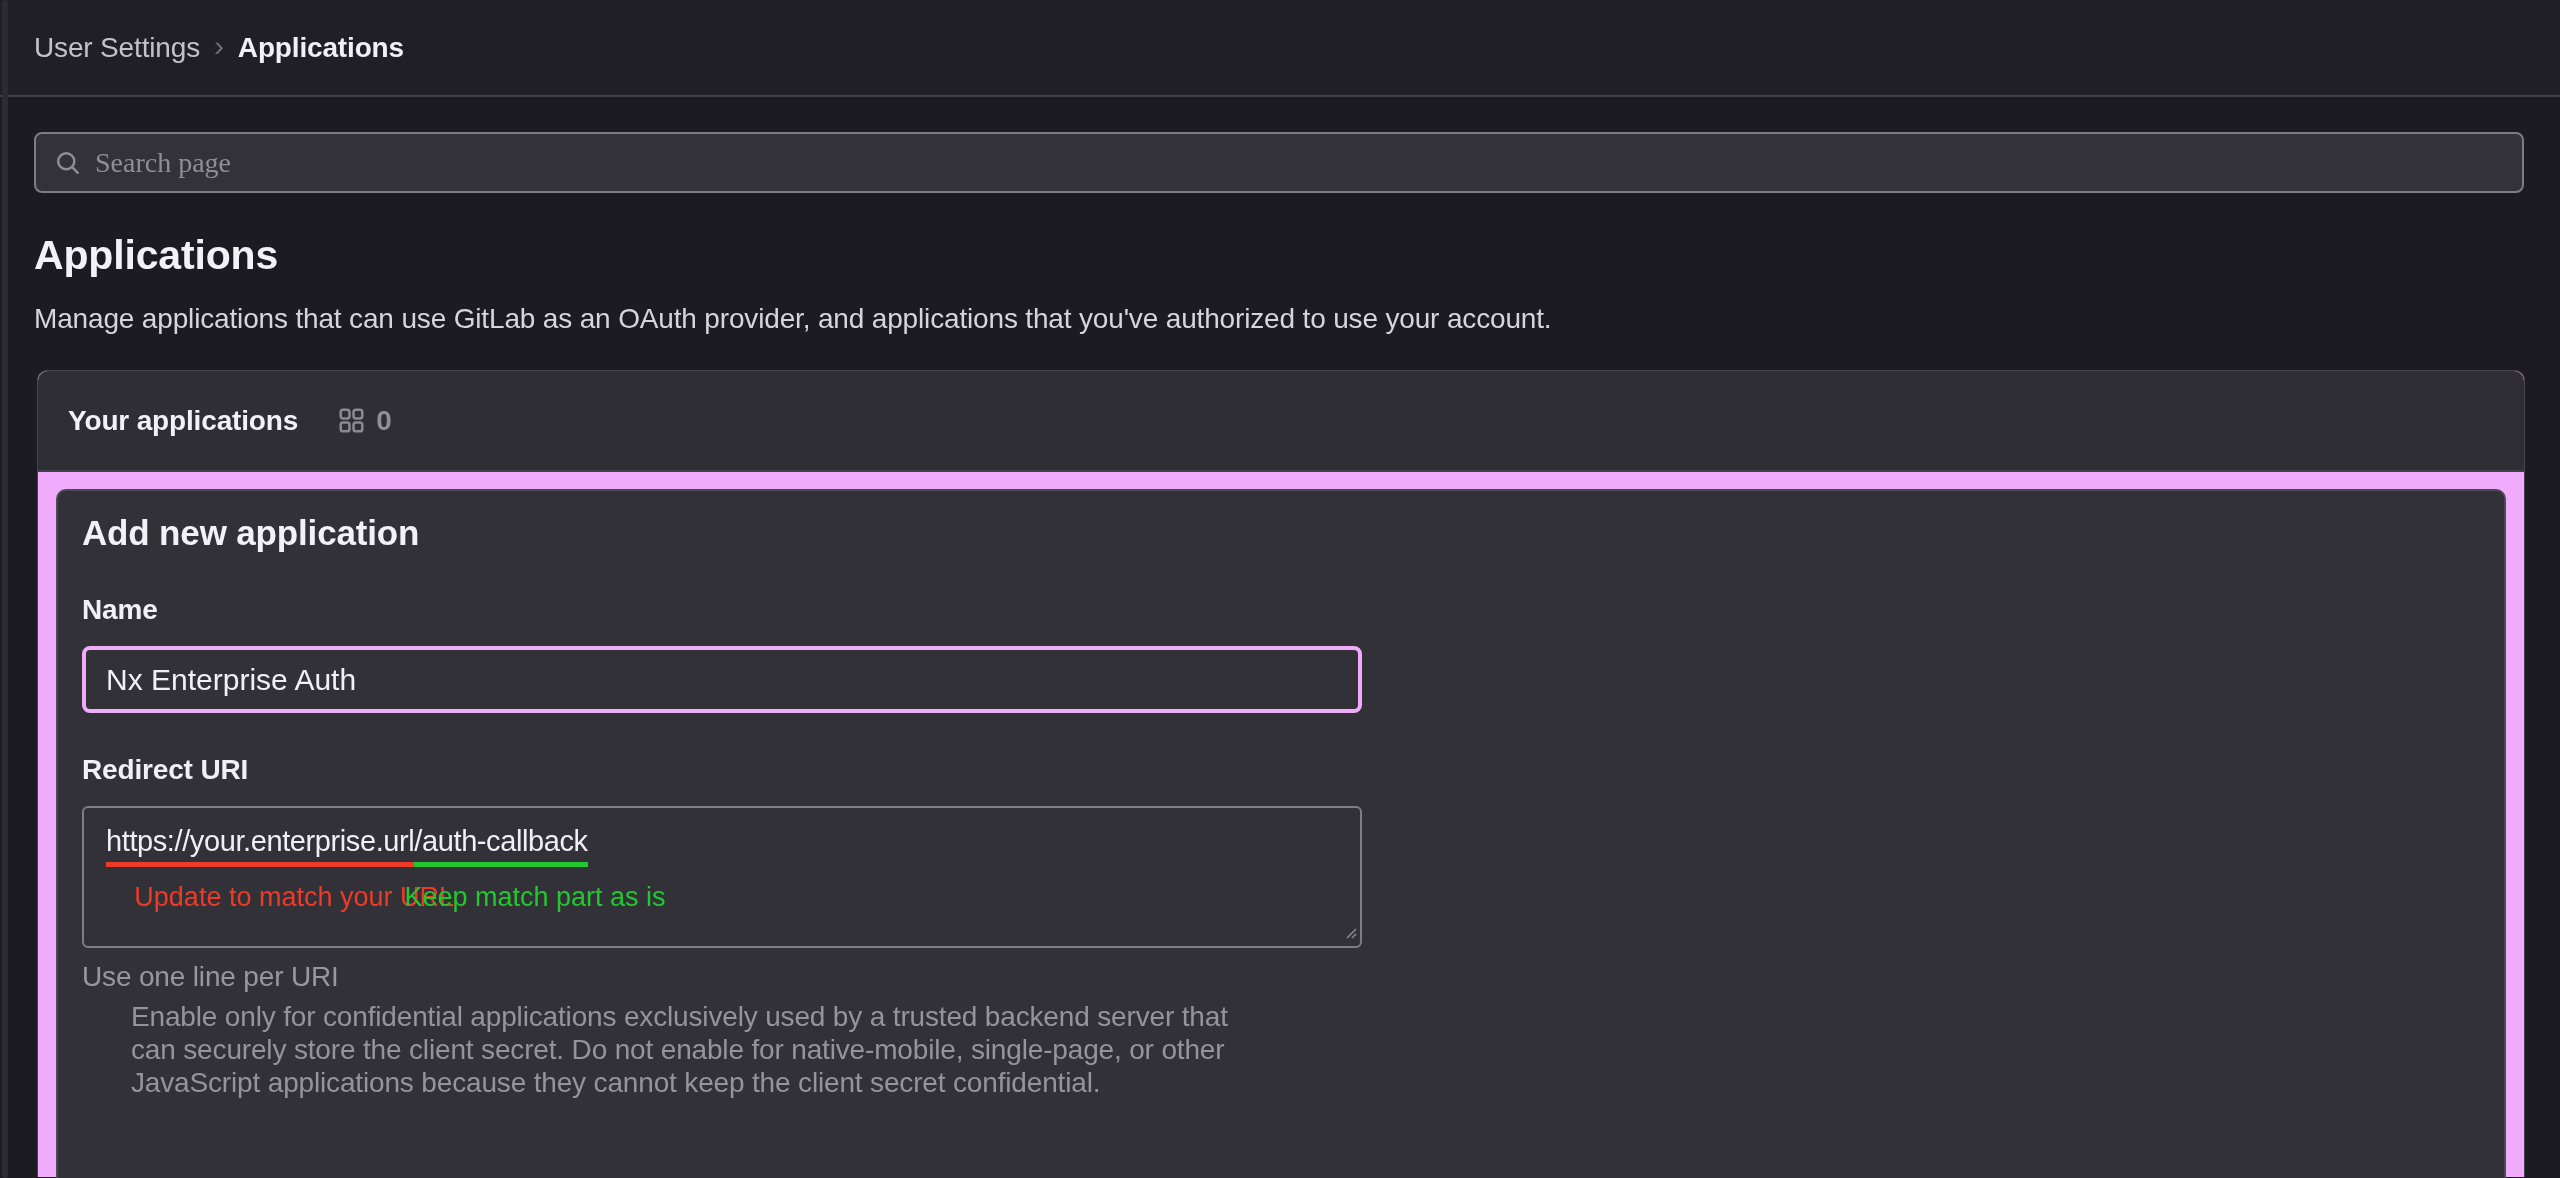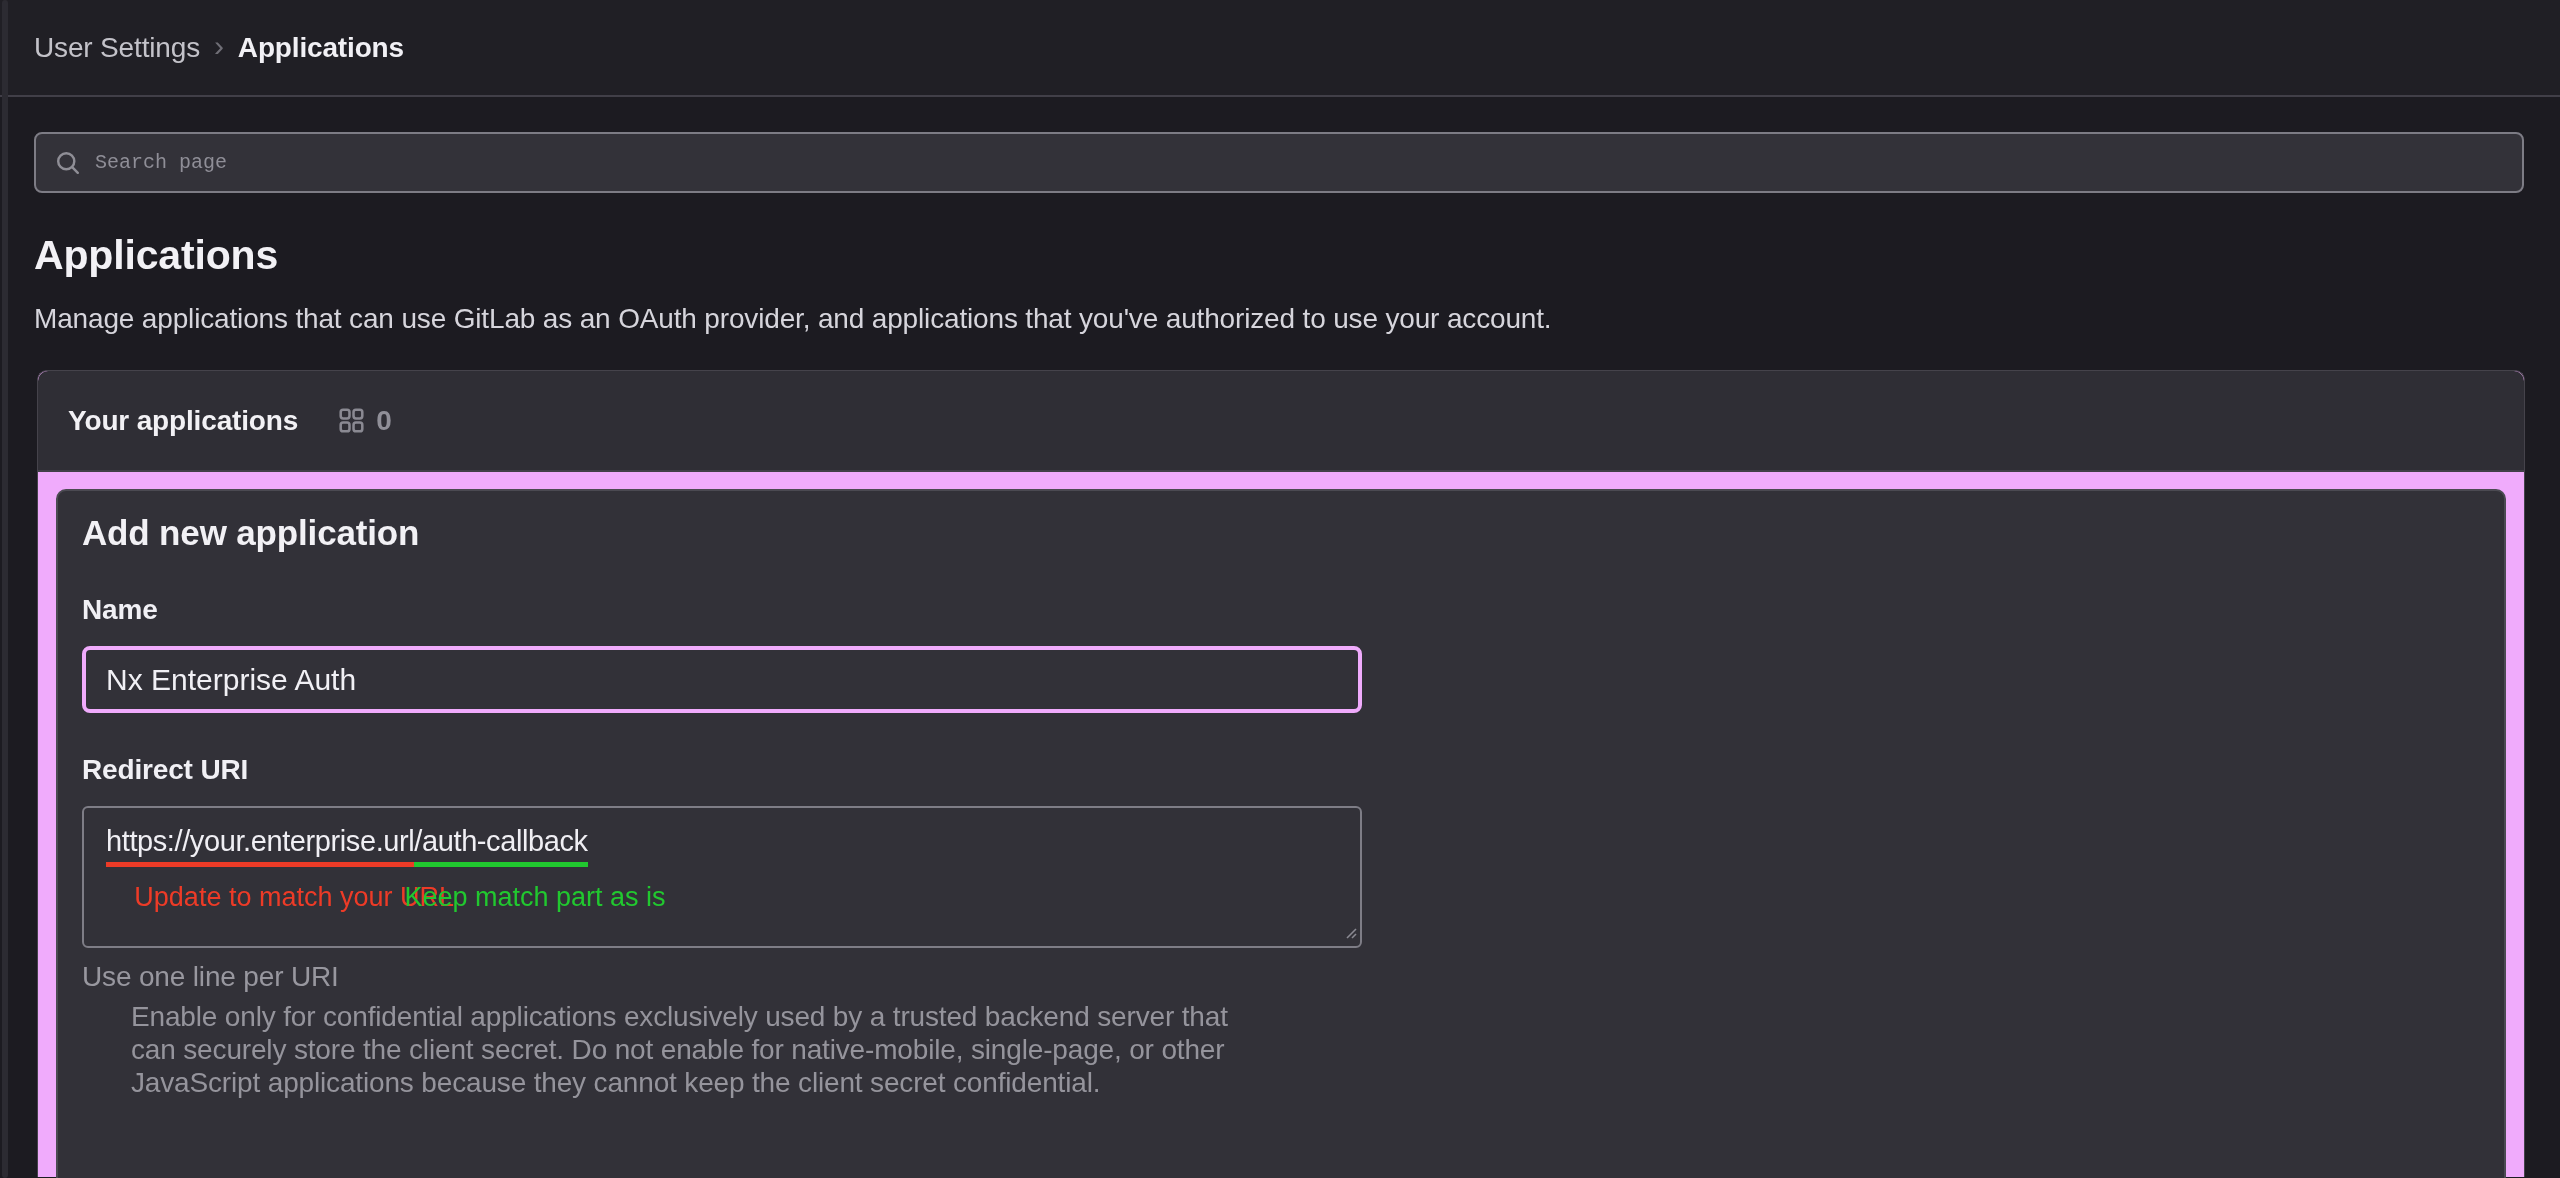--- a/index.html
+++ b/index.html
@@ -28,22 +28,22 @@
   
   .content { padding: 0 35px 0 34px; }
   .searchbox {
     margin-top: 35px; height: 61px; width: 2490px;
     background: #333239; border: 2px solid #7d7c85; border-radius: 8px;
     display: flex; align-items: center; padding: 0 18px; gap: 13px;
   }
   .searchbox svg { flex: 0 0 auto; }
   .search-input {
     background: transparent; border: none; outline: none;
-    font-family: Liberation Mono, monospace;
-    font-size: 20px; color: #f97316; width: 100%;
+    font-family: Liberation Serif, serif;
+    font-size: 28px; color: #f97316; width: 100%;
   }
   .search-input::placeholder { color: #8f8e97; opacity: 1; }
   .page-title { margin-top: 39px; font-size: 41px; font-weight: 700; color: #f2f1f5; }
   .page-desc { margin-top: 24px; font-size: 28px; color: #d6d5dc; }
   
   .panel {
     margin-top: 35px; margin-left: 3px; width: 2488px;
     border: 1px solid #45434b; border-bottom: none;
     border-radius: 10px 10px 0 0;
     background: #f0abfc; height: 807px;

